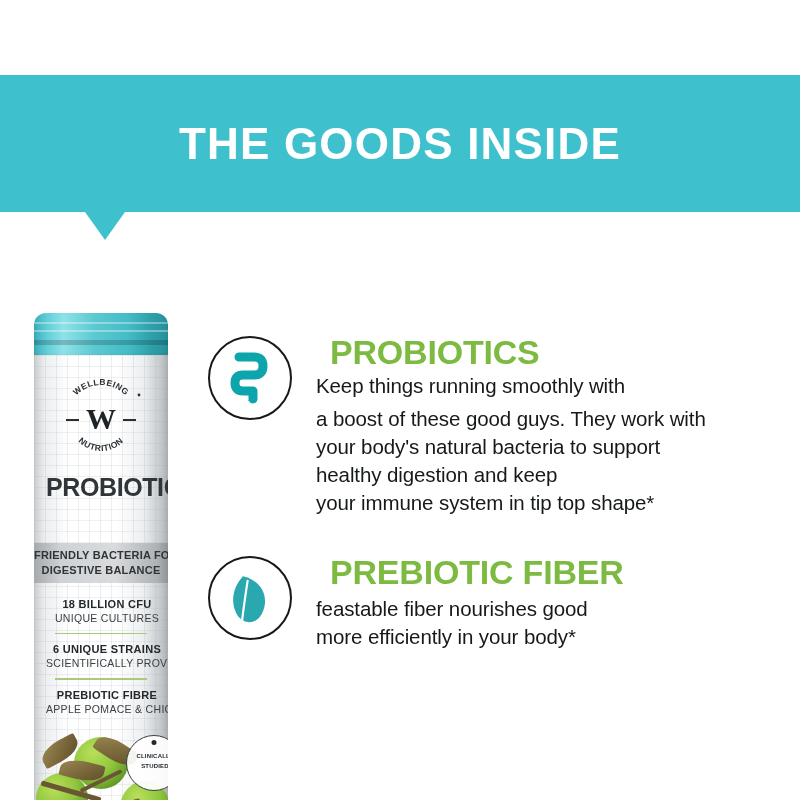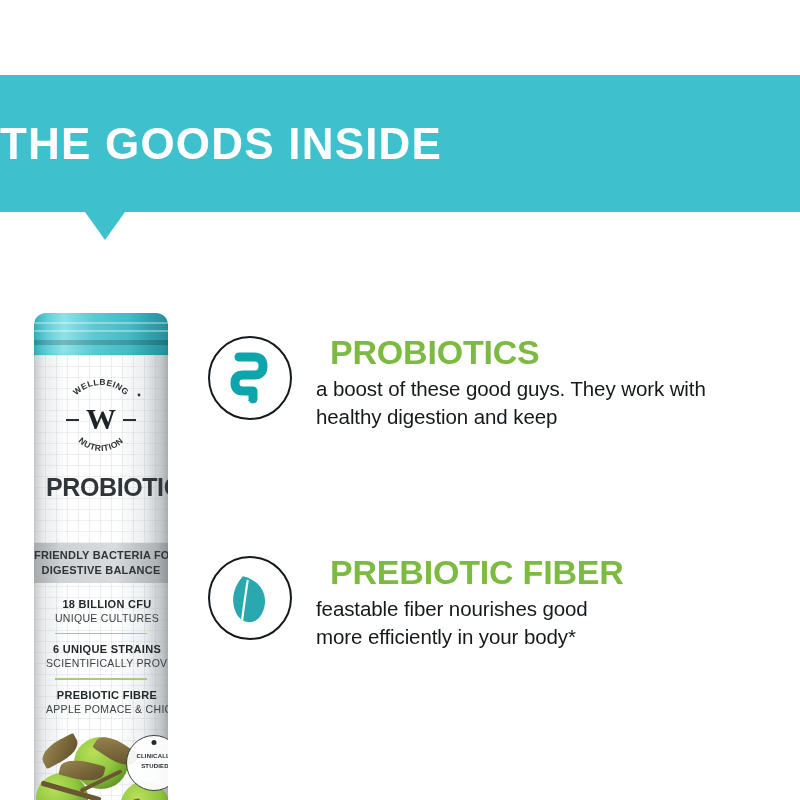--- a/index.html
+++ b/index.html
@@ -23,21 +23,21 @@
   
   #header-banner {
     position: absolute;
     left: 0;
     top: 75px;
     width: 800px;
     height: 137px;
     background: #3fc1cd;
     display: flex;
     align-items: center;
-    justify-content: flex-start;
+    justify-content: center;
   }
   #header-title {
     color: #ffffff;
     font-size: 44px;
     font-weight: bold;
     letter-spacing: 1.2px;
     text-align: center;
     font-family: "Liberation Sans", sans-serif;
   }
   #header-notch {
@@ -413,22 +413,25 @@
   <div class="benefit" id="benefit-probiotics">
     <div class="benefit-icon-wrap">
       <svg width="54" height="58" viewBox="0 0 54 58">
         <path d="M 16 8 H 31 Q 40 8 40 17 Q 40 26 31 26 H 20 Q 12 26 12 34 Q 12 42 20 42 H 30 L 30 50" fill="none" stroke="#0da5ac" stroke-width="9" stroke-linecap="round" stroke-linejoin="round"></path>
         <path d="M 30 46 L 30 52 L 25 52 Z" fill="#0da5ac"></path>
       </svg>
     </div>
     <div class="benefit-text">
       <div class="benefit-heading">PROBIOTICS</div>
       <div class="benefit-body">
+        <span class="ln">Keep things running smoothly with</span>
         <span class="ln gap">a boost of these good guys. They work with</span>
+        <span class="ln">your body's natural bacteria to support</span>
         <span class="ln">healthy digestion and keep</span>
+        <span class="ln">your immune system in tip top shape*</span>
       </div>
     </div>
   </div>
 
   <div class="benefit" id="benefit-prebiotic">
     <div class="benefit-icon-wrap">
       <svg width="54" height="58" viewBox="0 0 54 58">
         <g transform="rotate(-18 27 29)">
           <path d="M 27 6 C 44 16 46 36 33 48 C 22 58 10 50 9 38 C 8 24 15 13 27 6 Z" fill="#2aa8b0"></path>
           <path d="M 30 12 C 24 24 18 36 13 47" fill="none" stroke="#ffffff" stroke-width="2.2" stroke-linecap="round"></path>

